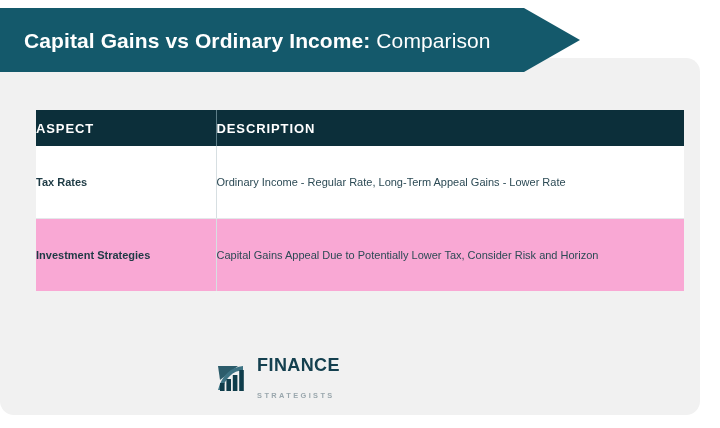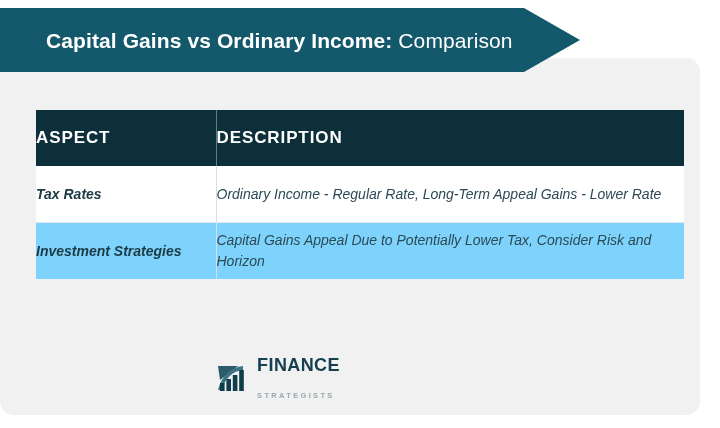--- a/index.html
+++ b/index.html
@@ -31,21 +31,20 @@
     position: absolute;
     left: 0;
     top: 8px;
     width: 580px;
     height: 64px;
     background: #14596b;
     -webkit-clip-path: polygon(0 0, 524px 0, 580px 32px, 524px 100%, 0 100%);
     clip-path: polygon(0 0, 524px 0, 580px 32px, 524px 100%, 0 100%);
     display: flex;
     align-items: center;
-    padding-left: 22px;
   }
   #header-title {
     color: #ffffff;
     font-size: 21px;
     line-height: 1;
     letter-spacing: 0.1px;
     padding-left: 24px;
     white-space: nowrap;
   }
   #header-title .strong {
@@ -69,39 +68,38 @@
     text-align: left;
     vertical-align: middle;
     padding: 0;
   }
   .col-aspect { width: 180px; }
   .col-desc   { width: 468px; }
 
   thead th {
     background: #0c2f3a;
     color: #ffffff;
-    font-size: 17px;
+    font-size: 13px;
     font-weight: bold;
     letter-spacing: 0.9px;
-    height: 56px;
+    height: 36px;
     text-align: center;
   }
   thead th.th-aspect {
     border-right: 1px solid #5d7e88;
   }
 
   tbody tr.row-odd  td { background: #ffffff; }
-  tbody tr.row-even td { background: #7dd3fc; }
+  tbody tr.row-even td { background: #f9a8d4; }
 
   tbody td {
-    height: 56px;
-    font-size: 14px;
+    height: 72px;
+    font-size: 11px;
     color: #1d3a44;
     border-bottom: 1px solid #e3e8ea;
-    font-style: italic;
   }
   tbody tr:last-child td { border-bottom: none; }
 
   td.cell-aspect {
     font-weight: bold;
     padding: 8px 10px 8px 12px;
     border-right: 1px solid #d7dfe2;
     line-height: 1.3;
   }
   td.cell-desc {

